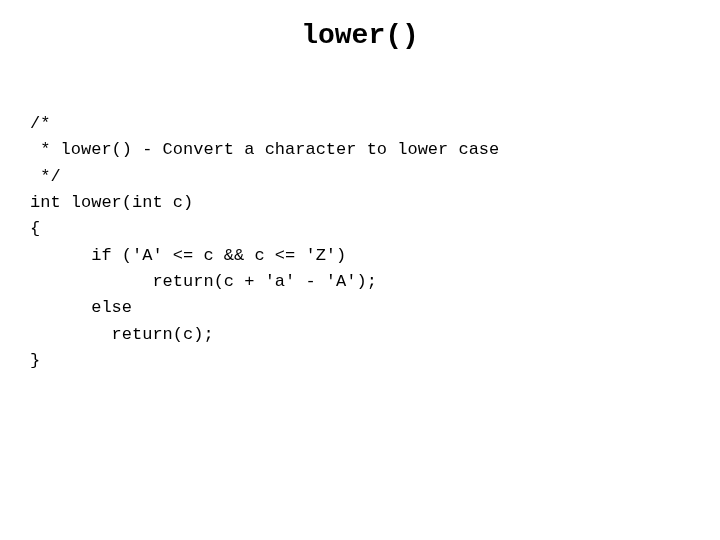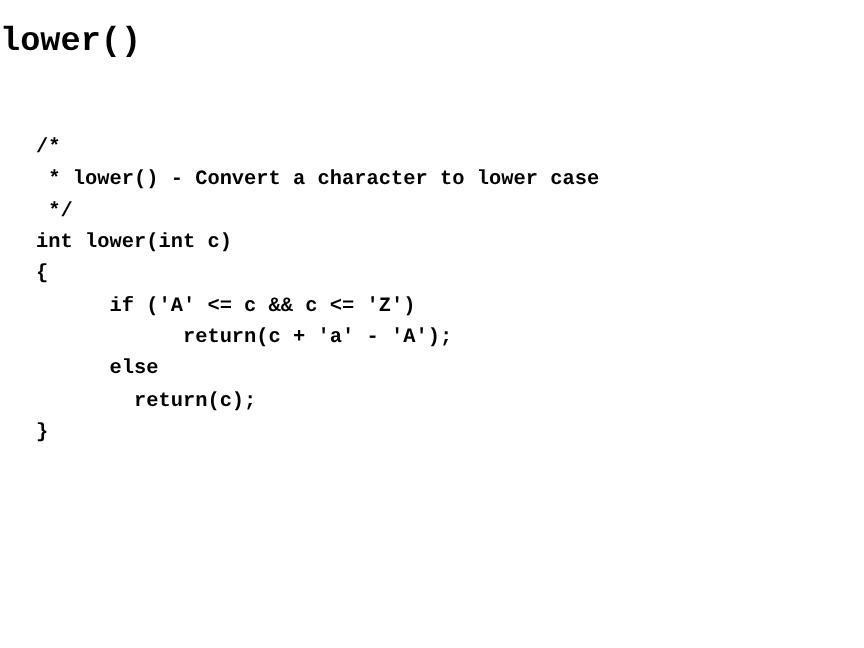--- a/index.html
+++ b/index.html
@@ -9,32 +9,32 @@
     }
     body {
       width: 720px;
       height: 540px;
       background: #ffffff;
       font-family: 'Courier New', Courier, monospace;
       color: #000000;
       padding-top: 20px;
     }
     .title {
-      text-align: left;
+      text-align: center;
       font-size: 28px;
       font-weight: bold;
       margin-bottom: 60px;
       font-family: Liberation Mono, monospace;
     }
     .code-block {
       padding-left: 30px;
       font-size: 17px;
       line-height: 1.55;
       white-space: pre;
-      font-weight: bold;
+      font-weight: normal;
     }
   </style>
 </head>
 <body>
 
 <div class="title">lower()</div>
 
 <div class="code-block"><span>/*</span>
 <span> * lower() - Convert a character to lower case</span>
 <span> */</span>

